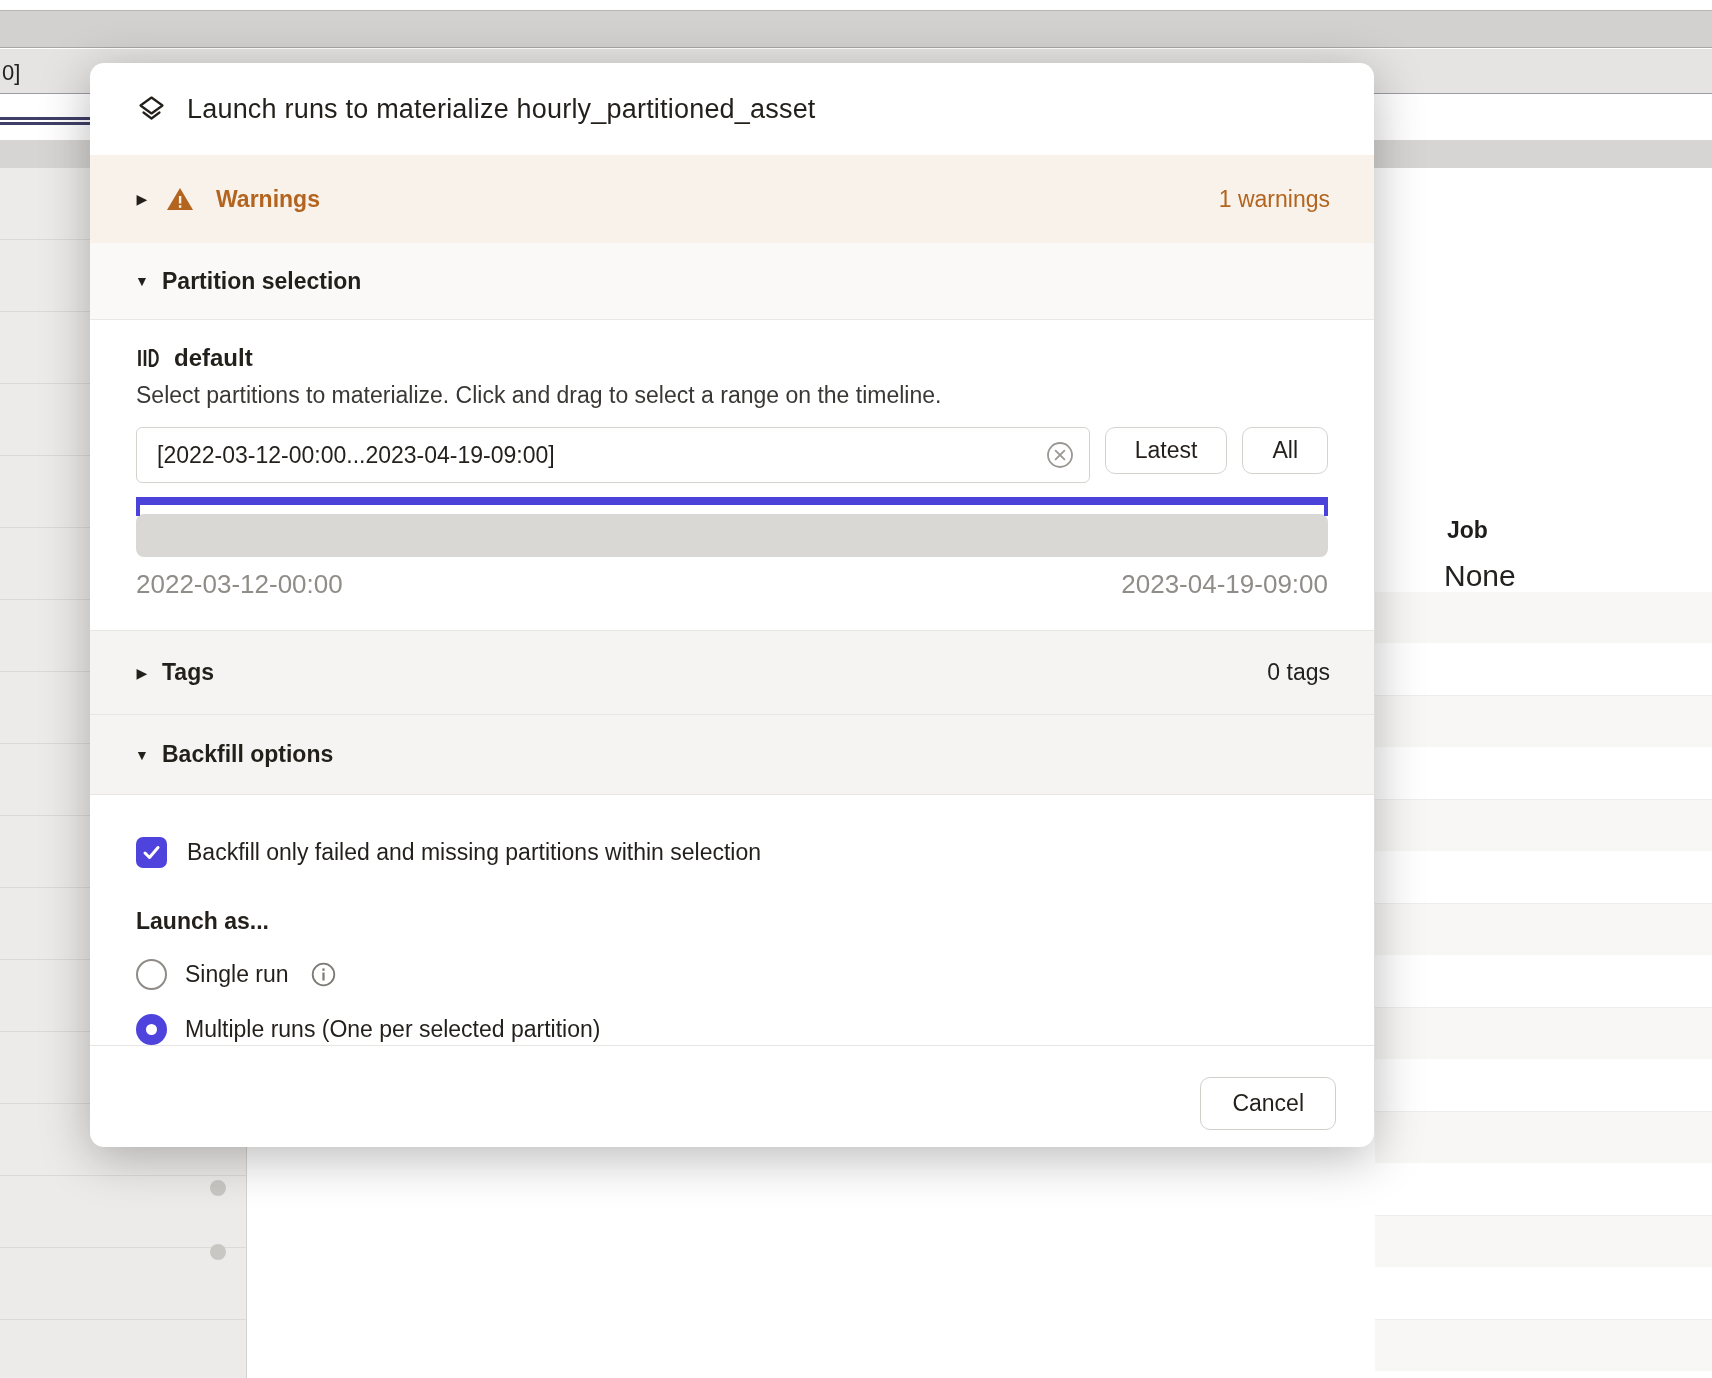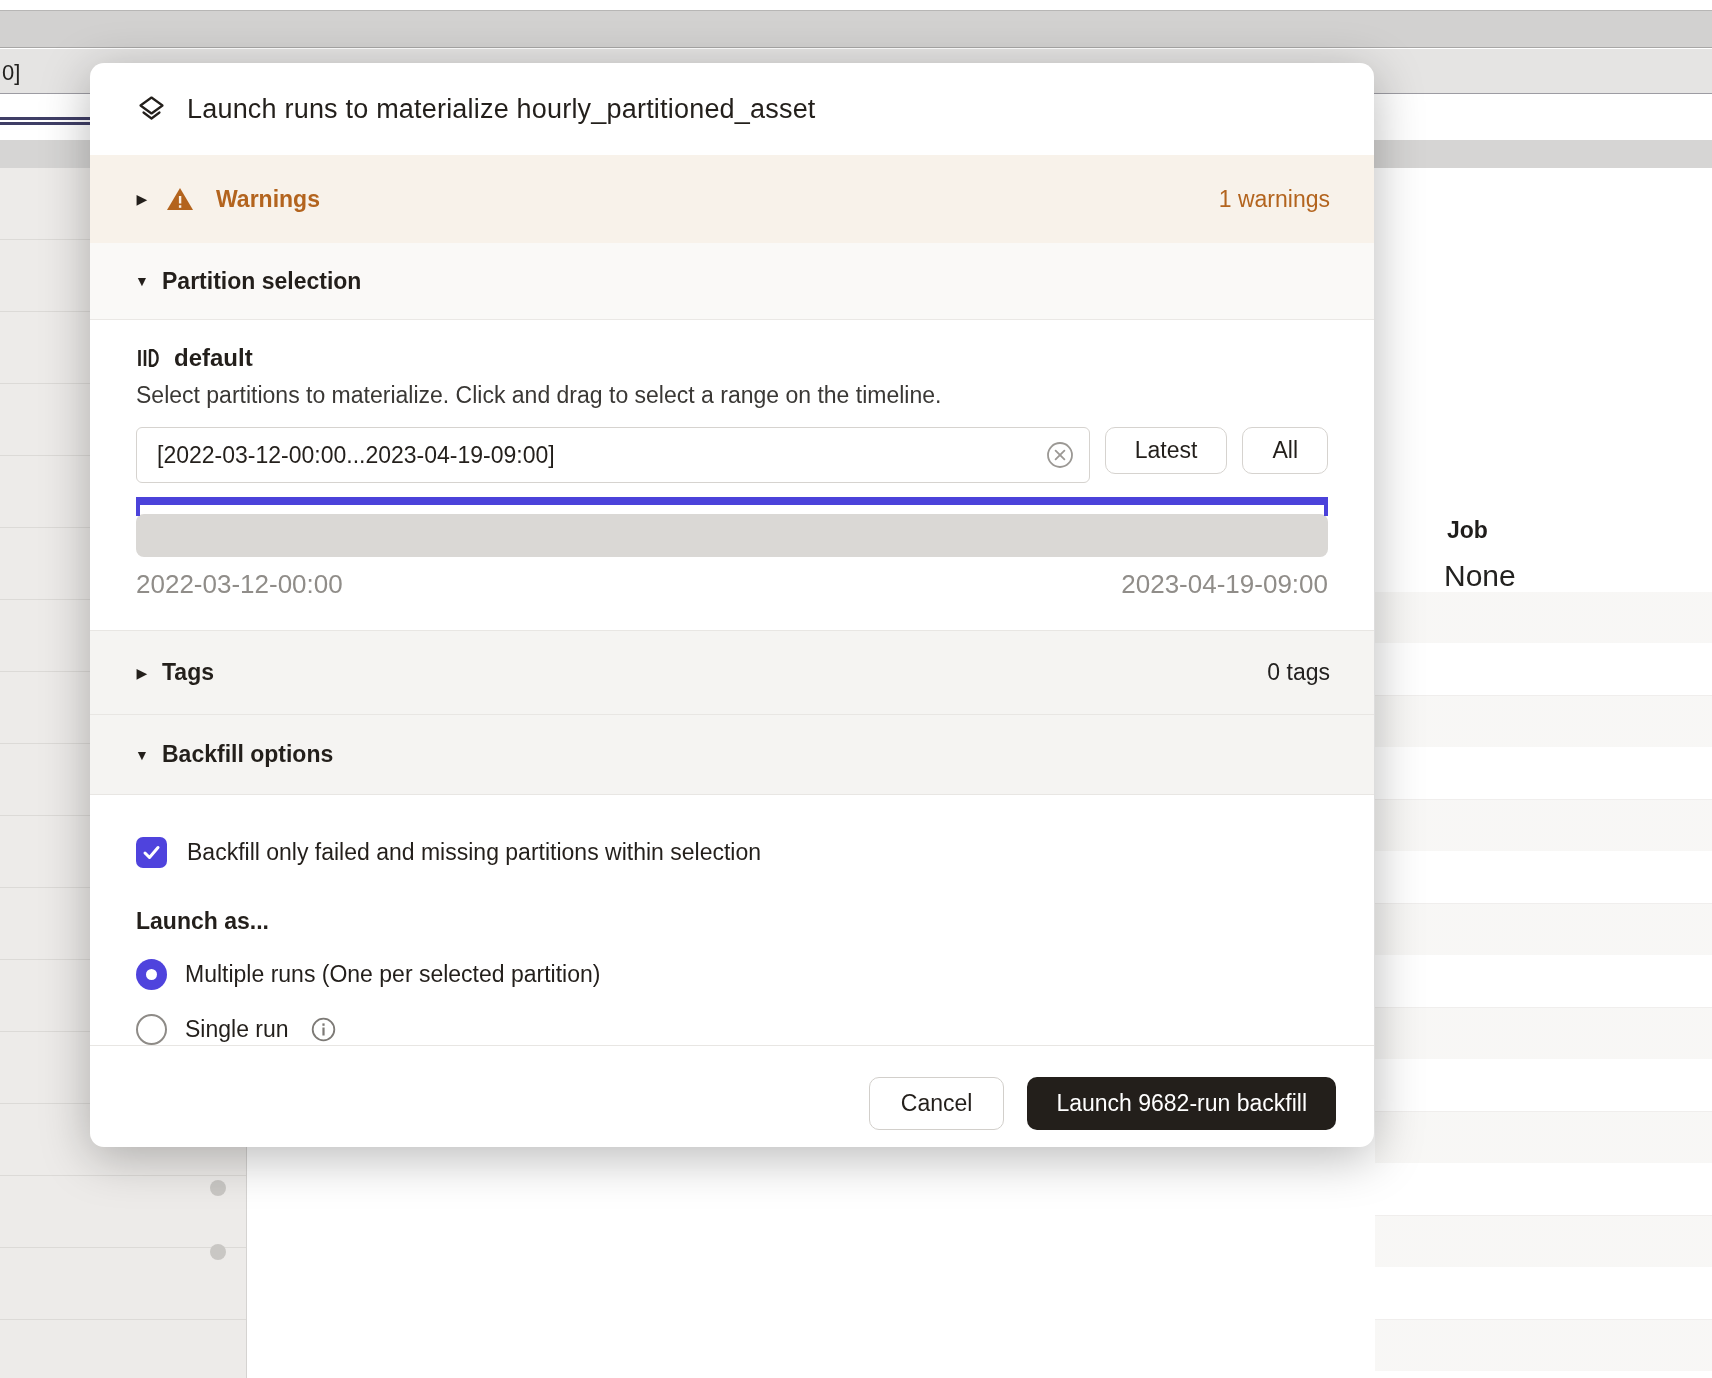--- a/index.html
+++ b/index.html
@@ -199,36 +199,35 @@
           <svg width="21" height="21" viewBox="0 0 21 21">
             <path d="M4 11 L8.5 15.5 L17 5.5" fill="none" stroke="#ffffff" stroke-width="3" stroke-linecap="round" stroke-linejoin="round"></path>
           </svg>
         </span>
         <span class="check-label">Backfill only failed and missing partitions within selection</span>
       </div>
 
       <div class="launch-as">Launch as...</div>
 
       <div class="radio-row">
-        <span class="radio on"></span>
-        <span class="radio-label">Multiple runs (One per selected partition)</span>
-      </div>
-
-      <div class="radio-row">
         <span class="radio off"></span>
         <span class="radio-label">Single run</span>
         <span style="display:flex; margin-left:4px;">
           <svg width="25" height="25" viewBox="0 0 25 25">
             <circle cx="12.5" cy="12.5" r="10.8" fill="none" stroke="#7d7a76" stroke-width="1.8"></circle>
             <rect x="11.4" y="10.5" width="2.2" height="8" fill="#7d7a76"></rect>
             <rect x="11.4" y="6.4" width="2.2" height="2.4" fill="#7d7a76"></rect>
           </svg>
         </span>
       </div>
+
+      <div class="radio-row">
+        <span class="radio on"></span>
+        <span class="radio-label">Multiple runs (One per selected partition)</span>
+      </div>
     </div>
 
     <div class="m-footer">
       <button class="btn-cancel">Cancel</button>
-      <button class="btn-launch">Launch 9682-run backfill</button>
     </div>
 
   </div>
 </div>
 
 </body></html>

